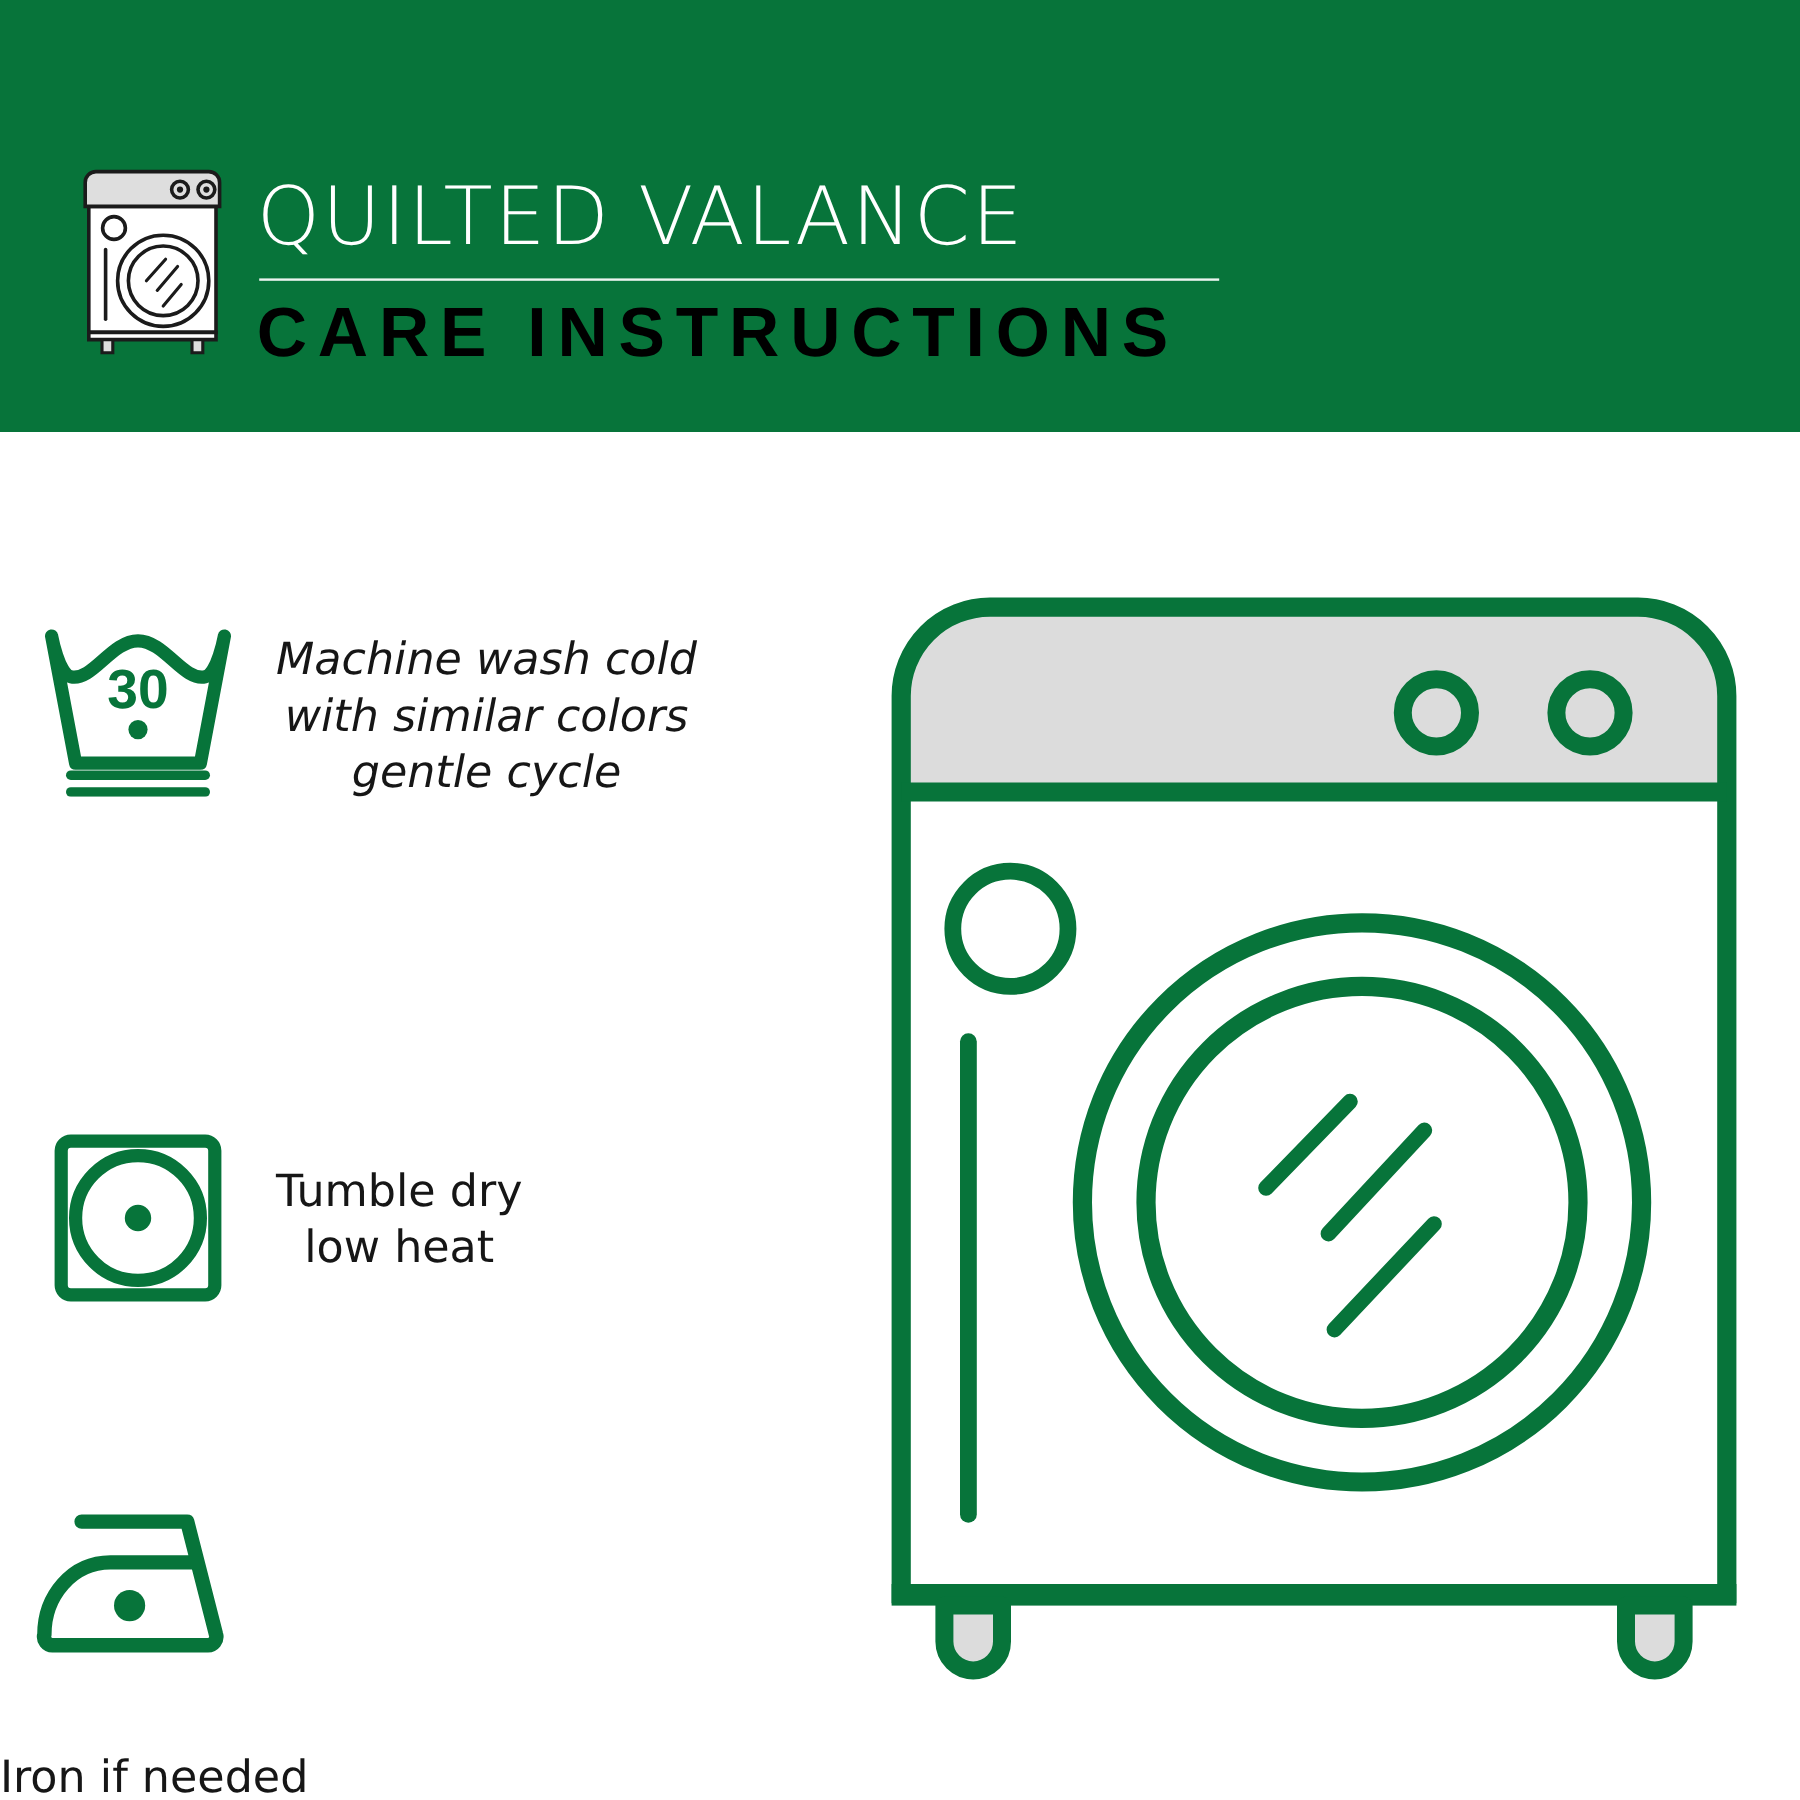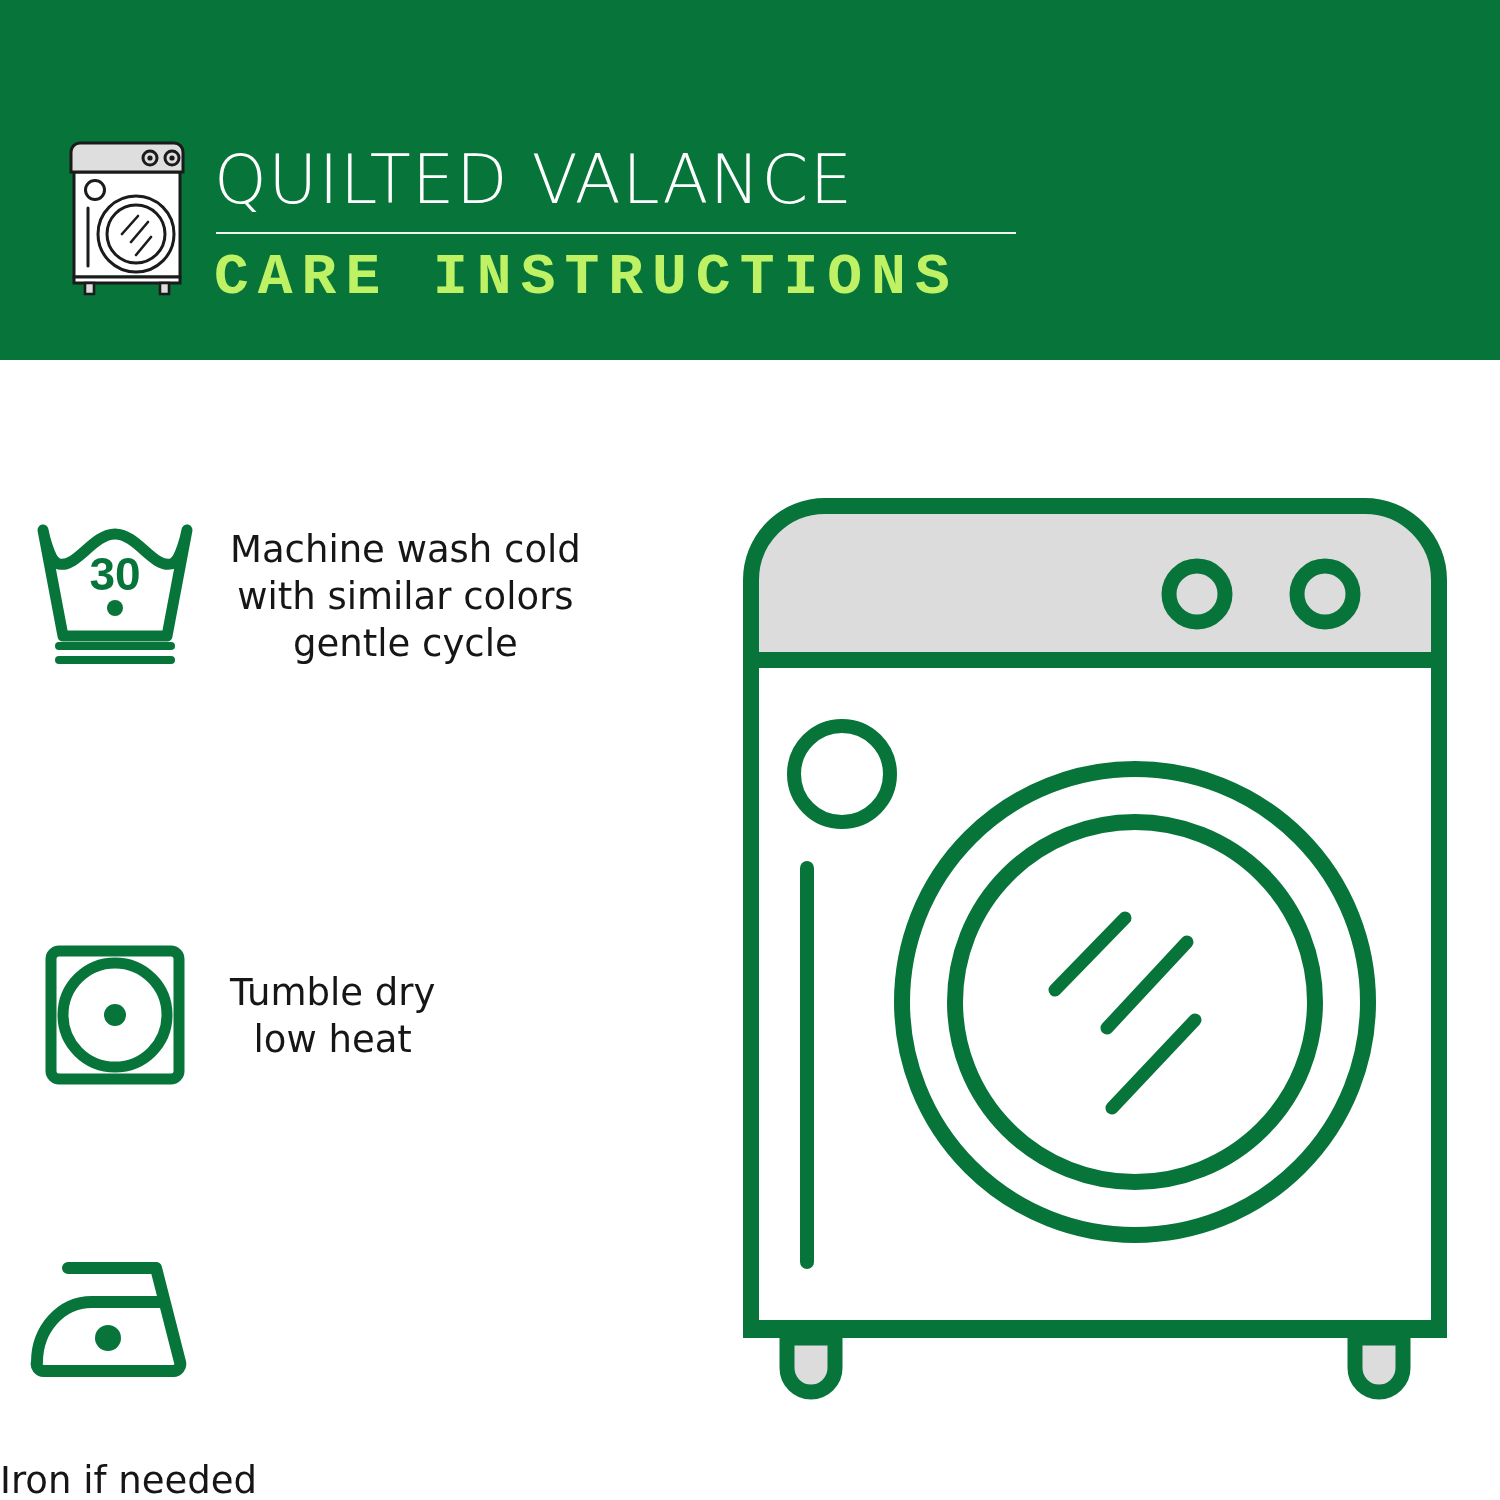--- a/index.html
+++ b/index.html
@@ -54,27 +54,27 @@
     -webkit-font-smoothing: antialiased;
   }
   #title-rule {
     width: 800px;
     height: 2px;
     background: #ffffff;
     margin: 14px 0 12px 2px;
     opacity: 0.92;
   }
   #title-sub {
-    color: #bef264;
+    color: #000000;
     font-size: 58px;
     line-height: 64px;
     font-weight: 700;
     letter-spacing: 9px;
     white-space: nowrap;
-    font-family: Liberation Mono, monospace;
+    font-family: Liberation Sans, sans-serif;
   }
 
   
   #care-list {
     position: absolute;
     left: 0;
     top: 360px;
     width: 700px;
     height: 1140px;
   }
@@ -97,21 +97,21 @@
     color: #161616;
     font-size: 37px;
     line-height: 47px;
     font-weight: 400;
     font-family: "DejaVu Sans", sans-serif;
     white-space: pre-line;
     padding-top: 2px;
   }
 
   #row-wash  { top: 158px; }
-  #row-wash .care-label { padding-top: 8px; }
+  #row-wash .care-label { padding-top: 8px; font-style: italic; }
   #row-bleach{ top: 378px; }
   #row-bleach .care-label { padding-top: 28px; }
   #row-dry   { top: 584px; }
   #row-dry .care-label { padding-top: 25px; }
   #row-iron  { top: 845px; flex-direction: column; }
   #row-iron .care-label { padding-top: 22px; }
 
   
   #machine-illustration {
     position: absolute;

